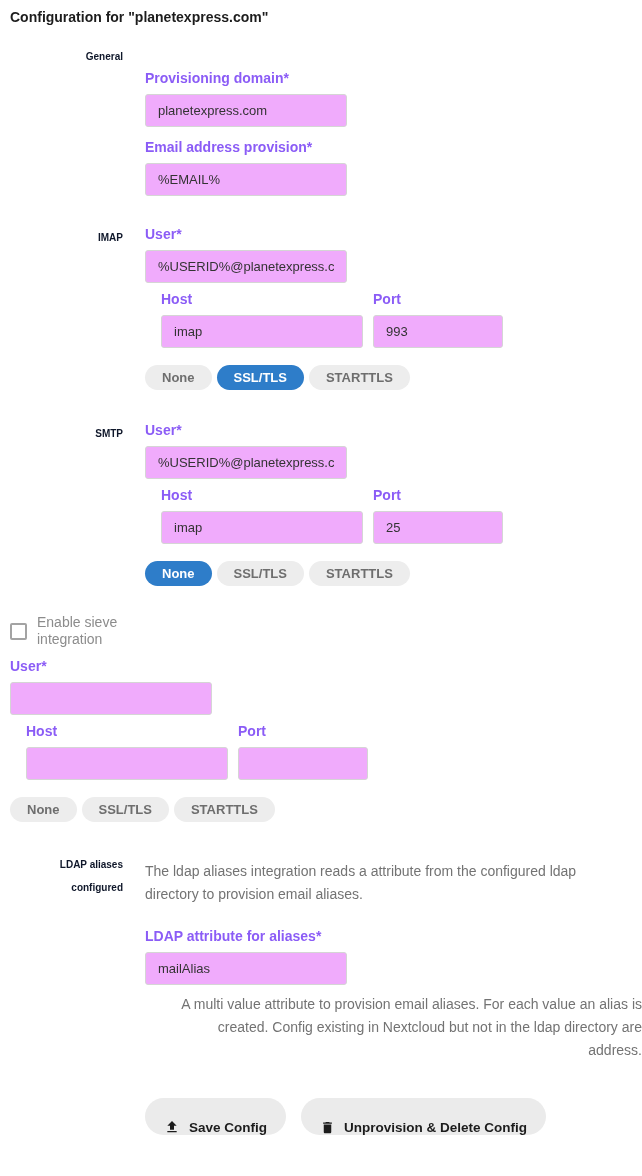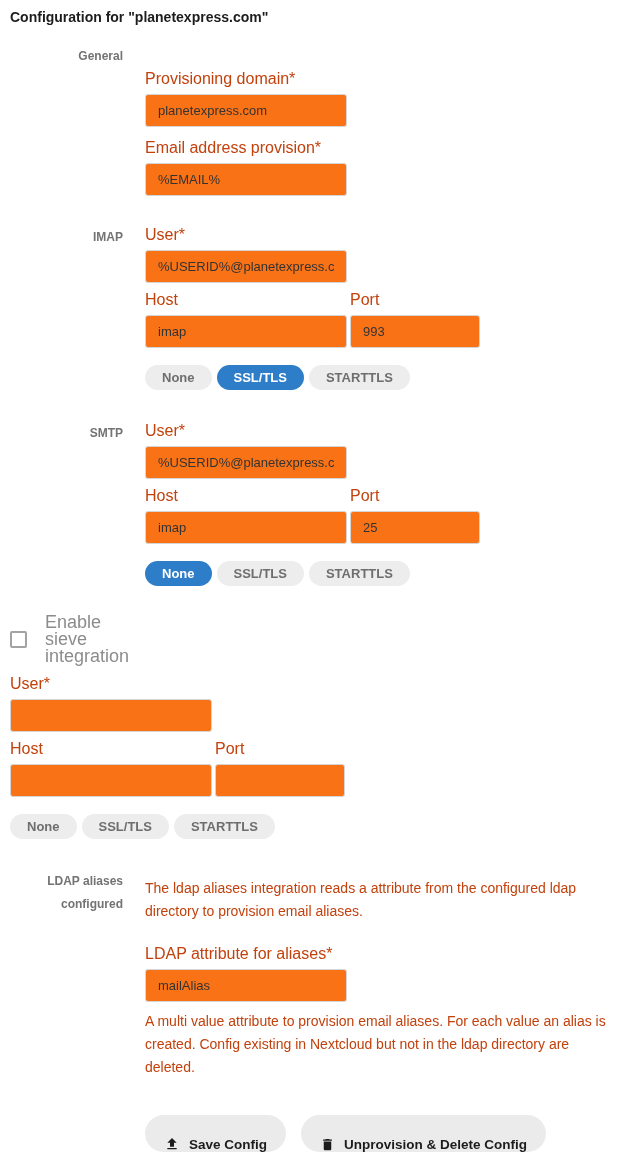--- a/index.html
+++ b/index.html
@@ -20,95 +20,97 @@
   }
 
   .section {
     display: grid;
     grid-template-columns: 113px 1fr;
     column-gap: 22px;
   }
   .sec-label {
     text-align: right;
     font-weight: bold;
-    font-size: 12px;
+    font-size: 10px;
     line-height: 23px;
-    color: #737373;
+    color: #0f172a;
   }
   .sec-general { margin-top: 19px; }
   .sec-imap    { margin-top: 30px; }
   .sec-smtp    { margin-top: 32px; }
   .sec-sieve   { margin-top: 28px; }
   .sec-ldap    { margin-top: 31px; }
 
   .field-label {
     display: block;
-    font-size: 16px; line-height: 17px;
-    color: #c2410c;
+    font-size: 14px; line-height: 17px;
+    color: #8b5cf6;
     margin: 0 0 7px 0;
+    font-weight: bold;
   }
   .ml-25 { margin-top: 25px; }
   .ml-12 { margin-top: 12px; }
   .ml-10 { margin-top: 10px; }
   .ml-8  { margin-top: 8px; }
   .ml-22 { margin-top: 22px; }
 
   input.text-input {
     width: 202px; height: 33px;
     border: 1px solid #d5d5d5;
     border-radius: 3px;
     padding: 0 12px;
     font-family: inherit;
     font-size: 13px;
     color: #333333;
-    background: #f97316;
+    background: #f0abfc;
     outline: none;
     display: block;
   }
   input.text-input.port { width: 130px; }
 
   .hp-grid {
     display: grid;
     grid-template-columns: 202px 130px;
-    column-gap: 3px;
+    column-gap: 10px;
+    margin-left: 16px;
   }
 
   .pill-row { display: flex; gap: 5px; margin-top: 17px; }
   .pill {
     height: 25px;
     border: none;
     border-radius: 18px;
     background: #ededed;
     color: #6e6e6e;
     font-family: inherit;
     font-size: 13px;
     font-weight: bold;
     padding: 0 17px;
     display: flex; align-items: center;
     cursor: pointer;
   }
   .pill.selected { background: #2e7dc9; color: #ffffff; }
 
   .cb-row {
-    display: flex; align-items: center; gap: 18px;
-    font-size: 18px; line-height: 17px; color: #8c8c8c;
+    display: flex; align-items: center; gap: 10px;
+    font-size: 14px; line-height: 17px; color: #8c8c8c;
   }
   .checkbox {
     width: 17px; height: 17px;
     border-radius: 2px;
     flex: 0 0 17px;
     display: flex; align-items: center; justify-content: center;
     cursor: pointer;
   }
   .checkbox.unchecked { border: 2px solid #a3a3a3; background: #fff; }
   .checkbox.checked   { border: none; background: #2e7dc9; }
 
   .desc { margin: 7px 0 0 0; }
-  .desc .line { font-size: 14px; line-height: 23px; color: #c2410c; }
-  .help { margin: 8px 0 0 0; }
+  .desc .line { font-size: 14px; line-height: 23px; color: #737373; }
+  .help { margin: 8px 0 0 0; text-align: right; }
 
   .actions { display: flex; gap: 15px; margin-top: 36px; }
   .action-btn {
     height: 37px;
     border: none;
     border-radius: 19px;
     background: #ebebeb;
     color: #1c1c1c;
     font-family: inherit;
     font-size: 13.5px;
@@ -201,21 +203,21 @@
     <div>
       <p class="desc">
         <span class="line" style="display:block">The ldap aliases integration reads a attribute from the configured ldap</span>
         <span class="line" style="display:block">directory to provision email aliases.</span>
       </p>
       <label class="field-label ml-22">LDAP attribute for aliases*</label>
       <input class="text-input" type="text" value="mailAlias" style="">
       <p class="desc help">
         <span class="line" style="display:block">A multi value attribute to provision email aliases. For each value an alias is</span>
         <span class="line" style="display:block">created. Config existing in Nextcloud but not in the ldap directory are</span>
-        <span class="line" style="display:block">deleted.</span>
+        <span class="line" style="display:block">address.</span>
       </p>
 
       <div class="actions">
         <button class="action-btn">
           <svg width="16" height="16" viewBox="0 0 24 24">
             <path d="M9 16h6v-6h4l-7-7-7 7h4zM5 18h14v2H5z" fill="#1c1c1c"></path>
           </svg>
           <span>Save Config</span>
         </button>
         <button class="action-btn">

